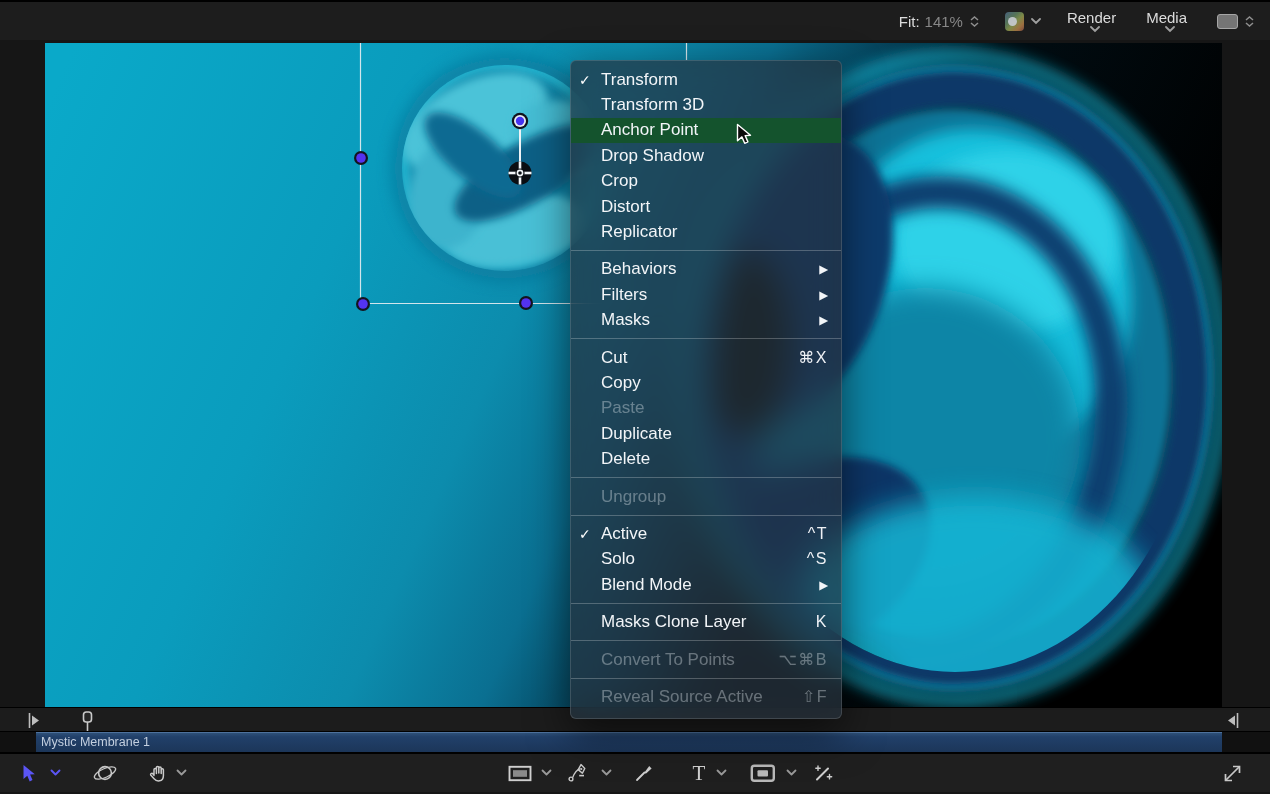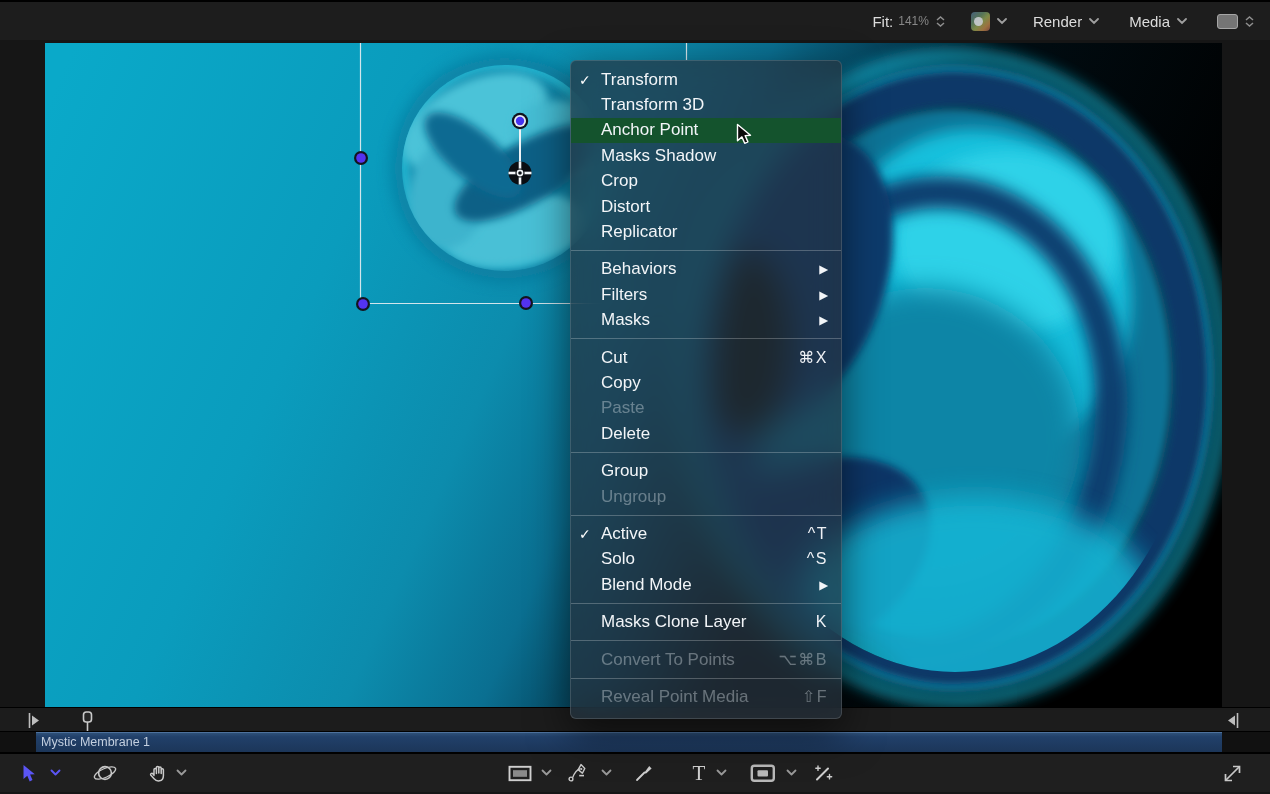--- a/index.html
+++ b/index.html
@@ -4,28 +4,28 @@
 <style>
   html,body{margin:0;padding:0;background:#161616;}
   body{width:1270px;height:794px;overflow:hidden;font-family:"Liberation Sans","DejaVu Sans",sans-serif;-webkit-font-smoothing:antialiased;}
   .stage{position:relative;width:1270px;height:794px;background:#161616;overflow:hidden;}
 
   
   .topbar{position:absolute;top:0;left:0;right:0;height:40px;background:#1d1d1d;border-top:2px solid #000;
           box-sizing:border-box;display:flex;align-items:center;justify-content:flex-end;padding-right:16px;}
   .tb-group{display:flex;align-items:center;}
   .tb-label{color:#dcdcdc;font-size:15px;}
-  .tb-dim{color:#878787;font-size:12px;margin-left:5px;}
+  .tb-dim{color:#878787;font-size:15px;margin-left:5px;}
   .stepper{display:flex;flex-direction:column;margin-left:7px;gap:1px;}
   .chev{margin-left:7px;display:flex;align-items:center;}
   .swatch{width:19px;height:19px;border-radius:4px;position:relative;
           background:linear-gradient(135deg,#46607b 0%,#567457 35%,#7d8a48 55%,#9c7140 78%,#7e4a3e 100%);}
   .swatch .dot{position:absolute;left:3px;top:5px;width:9px;height:9px;border-radius:50%;background:#c9ccd1;opacity:.9;}
   .viewbox-icon{width:21px;height:15px;background:#757575;border:1.5px solid #a6a6a6;border-radius:3px;box-sizing:border-box;}
-  .mr26{margin-right:26px;} .mr30{margin-right:30px;}
+  .mr26{margin-right:26px;} .mr30{margin-right:30px;flex-direction:column;}
 
   
   .canvas-area{position:absolute;left:45px;top:43px;width:1177px;height:664px;background:#000;overflow:hidden;}
   .canvas-area svg{position:absolute;left:0;top:0;}
 
   
   .menu{position:absolute;left:570px;top:60px;width:272px;box-sizing:border-box;padding:6px 0 8px 0;
         background:rgba(40,50,60,.72);backdrop-filter:blur(16px) saturate(140%);-webkit-backdrop-filter:blur(16px) saturate(140%);
         border:1px solid rgba(255,255,255,.14);border-radius:6px;box-shadow:0 14px 40px rgba(0,0,0,.55);z-index:30;}
   .mrow{position:relative;height:25.4px;display:flex;align-items:center;padding:0 13px 0 30px;font-size:17px;color:#f2f5f8;cursor:default;}
@@ -211,21 +211,21 @@
       <span class="check">✓</span>
       <span>Transform</span>
     </div>
     <div class="mrow">
       <span>Transform 3D</span>
     </div>
     <div class="mrow hl">
       <span>Anchor Point</span>
     </div>
     <div class="mrow">
-      <span>Masks Shadow</span>
+      <span>Drop Shadow</span>
     </div>
     <div class="mrow">
       <span>Crop</span>
     </div>
     <div class="mrow">
       <span>Distort</span>
     </div>
     <div class="mrow">
       <span>Replicator</span>
     </div>
@@ -247,26 +247,26 @@
       <span>Cut</span>
       <span class="mshort">⌘X</span>
     </div>
     <div class="mrow">
       <span>Copy</span>
     </div>
     <div class="mrow disabled">
       <span>Paste</span>
     </div>
     <div class="mrow">
+      <span>Duplicate</span>
+    </div>
+    <div class="mrow">
       <span>Delete</span>
     </div>
     <div class="msep"></div>
-    <div class="mrow">
-      <span>Group</span>
-    </div>
     <div class="mrow disabled">
       <span>Ungroup</span>
     </div>
     <div class="msep"></div>
     <div class="mrow">
       <span class="check">✓</span>
       <span>Active</span>
       <span class="mshort">^T</span>
     </div>
     <div class="mrow">
@@ -282,21 +282,21 @@
       <span>Masks Clone Layer</span>
       <span class="mshort">K</span>
     </div>
     <div class="msep"></div>
     <div class="mrow disabled">
       <span>Convert To Points</span>
       <span class="mshort">⌥⌘B</span>
     </div>
     <div class="msep"></div>
     <div class="mrow disabled">
-      <span>Reveal Point Media</span>
+      <span>Reveal Source Active</span>
       <span class="mshort">⇧F</span>
     </div>
   </div>
 
   <div class="cursor">
     <svg width="17" height="23" viewBox="0 0 17 23">
       <path d="M1.5 1.5 L1.5 17.7 L5.9 13.9 L8.7 20.3 L11.9 18.9 L9.2 12.6 L14.5 12.3 Z" fill="#0b0b0b" stroke="#ffffff" stroke-width="1.4" stroke-linejoin="round"></path>
     </svg>
   </div>
 

